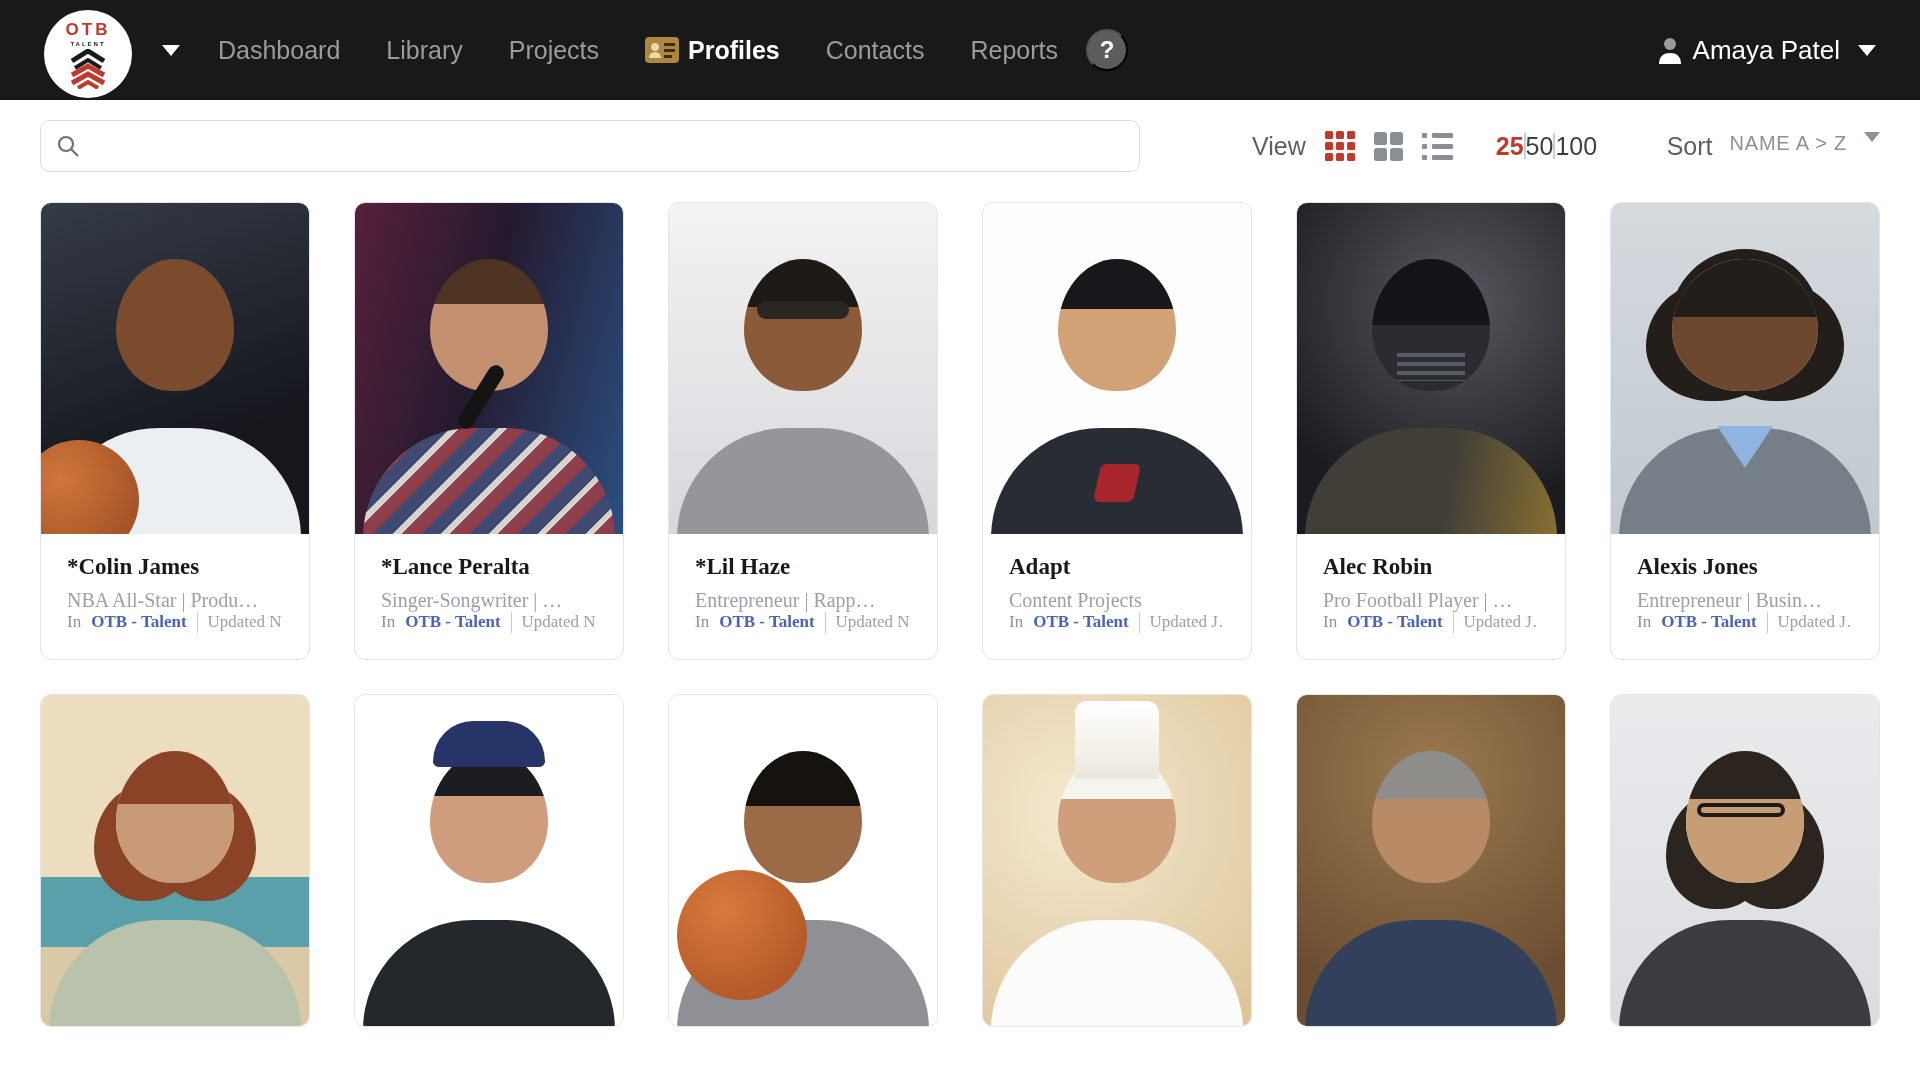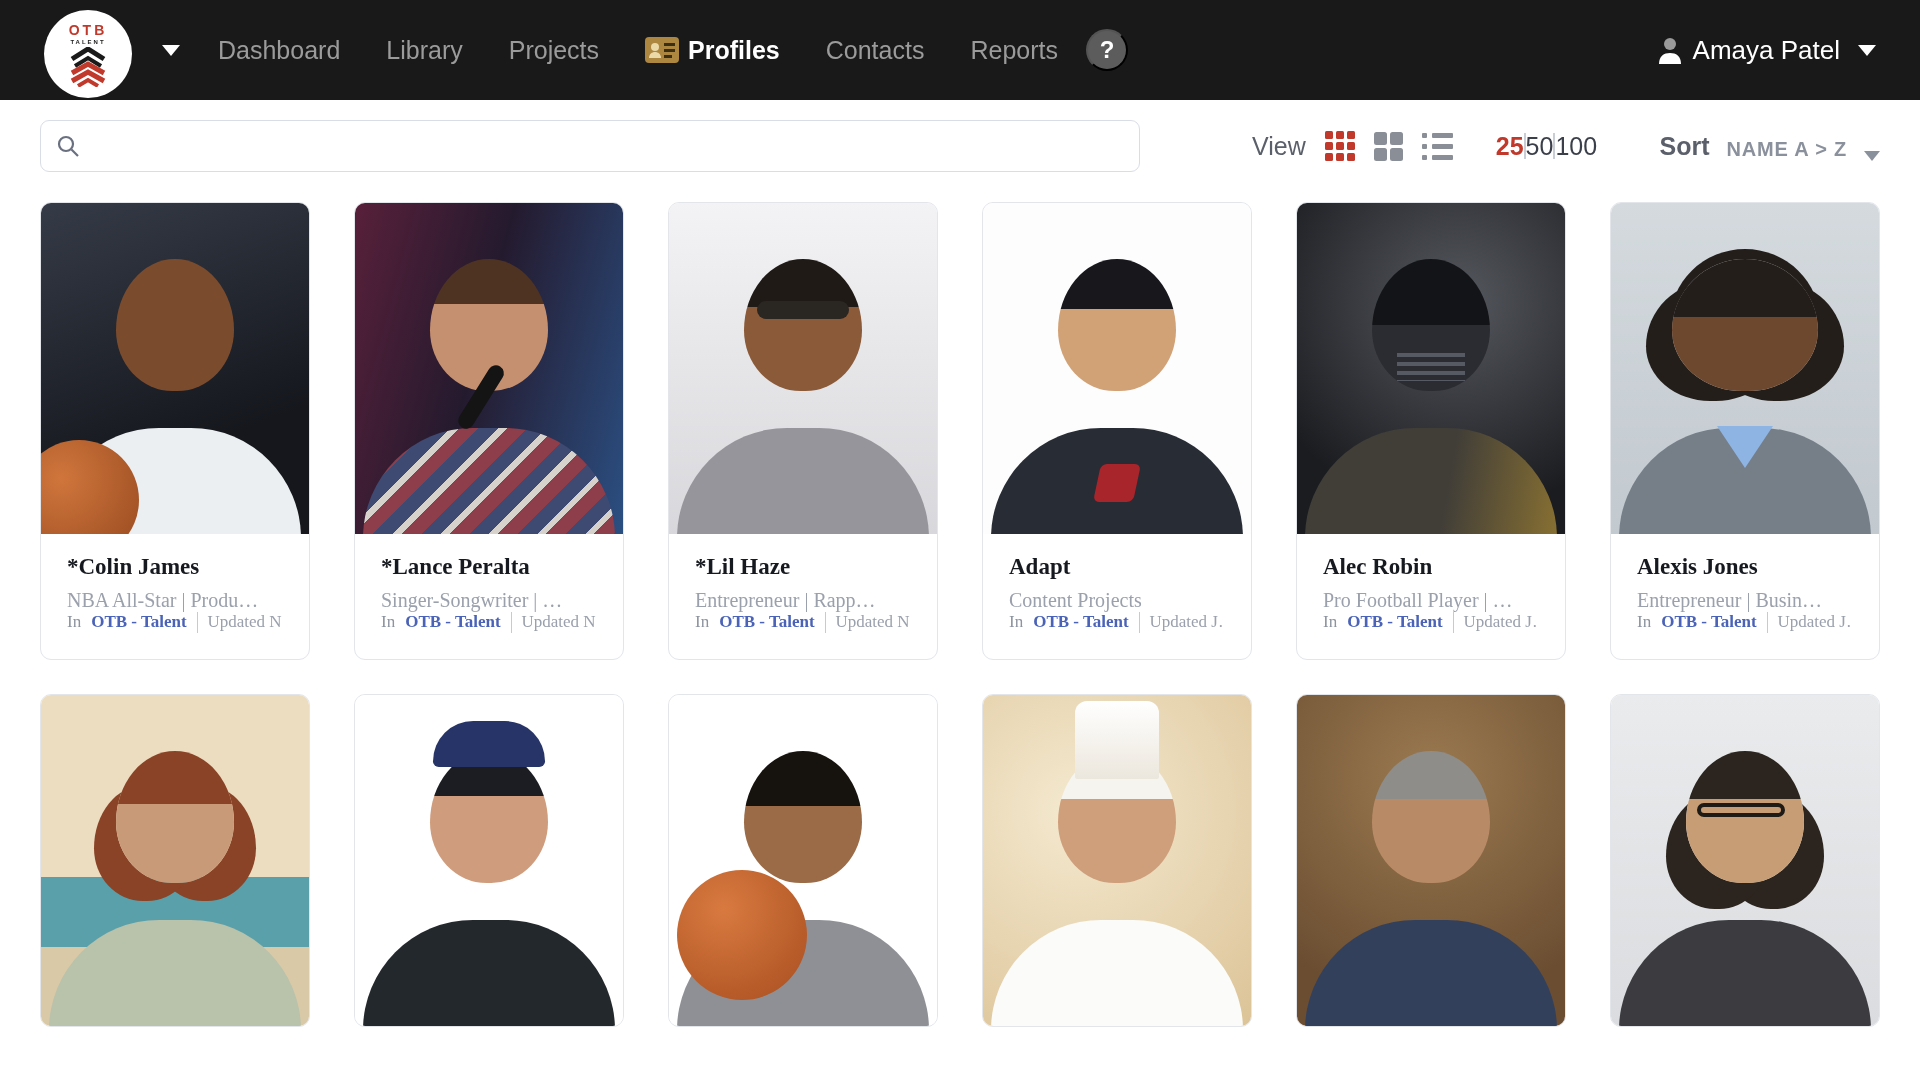--- a/index.html
+++ b/index.html
@@ -4,21 +4,21 @@
 <style>
   * { box-sizing:border-box; margin:0; padding:0; }
   html,body { width:1920px; height:1080px; overflow:hidden; background:#fff;
               font-family:"Liberation Sans", sans-serif; }
 
   
   .navbar { height:100px; background:#191919; display:flex; align-items:center; padding:0 44px; }
   .logo-circle { width:88px; height:88px; min-width:88px; background:#fff; border-radius:50%;
                  display:flex; flex-direction:column; align-items:center; justify-content:center;
                  margin-top:8px; }
-  .logo-otb { color:#c0392b; font-weight:bold; font-size:14px; letter-spacing:3px; }
+  .logo-otb { color:#c0392b; font-weight:bold; font-size:17px; letter-spacing:3px; }
   .logo-talent { color:#1a1a1a; font-size:6px; letter-spacing:2px; margin:1px 0 2px; font-weight:bold; }
   .brand-caret { width:0; height:0; border-left:9px solid transparent; border-right:9px solid transparent;
                  border-top:11px solid #fff; margin-left:30px; }
   .nav-items { display:flex; gap:46px; margin-left:38px; }
   .nav-item { color:#9b9b9b; font-size:25px; cursor:pointer; display:flex; align-items:center; gap:9px; }
   .nav-item.active { color:#ffffff; font-weight:bold; }
   .idcard-icon { display:inline-block; }
   .help-btn { width:42px; height:42px; border-radius:50%; background:#5c5c5c; color:#fff;
               font-size:24px; font-weight:bold; display:flex; align-items:center; justify-content:center;
               margin-left:28px; cursor:pointer; }
@@ -48,21 +48,21 @@
   .icon-grid4 { display:grid; grid-template-columns:repeat(2,13px); grid-auto-rows:13px; gap:3px; cursor:pointer; }
   .icon-grid4 i { background:#898e97; border-radius:2.5px; }
   .icon-list { display:flex; flex-direction:column; gap:6px; cursor:pointer; }
   .icon-list i { display:flex; align-items:center; gap:5px; }
   .icon-list i::before { content:""; width:5px; height:5px; background:#898e97; border-radius:1px; }
   .icon-list i::after { content:""; width:21px; height:5px; background:#898e97; border-radius:1px; }
   .page-sizes { display:flex; align-items:center; margin-left:24px; font-size:25px; }
   .page-size { color:#3a3f4a; cursor:pointer; }
   .page-size.active { color:#c0392b; font-weight:bold; }
   .psep { width:2px; height:26px; background:#c9cdd5; }
-  .sort-group { margin-left:auto; display:flex; align-items:flex-end; gap:17px; cursor:pointer;font-weight:bold; }
+  .sort-group { margin-left:auto; display:flex; align-items:flex-start; gap:17px; cursor:pointer; }
   .sort-value { font-size:20px; color:#8b919c; letter-spacing:.8px; }
   .sort-caret { width:0; height:0; border-left:8px solid transparent; border-right:8px solid transparent;
                 border-top:10px solid #8b919c; }
 
   
   .grid { margin-top:30px; display:grid; grid-template-columns:repeat(6,1fr);
           column-gap:44px; row-gap:34px; }
   .card { border:1px solid #e2e5ea; border-radius:11px; background:#fff; overflow:hidden; cursor:pointer; }
   .card-body { padding:20px 26px 26px;font-family:Liberation Serif, serif; }
   .name { font-size:23px; font-weight:bold; color:#16191f; white-space:nowrap; overflow:hidden; }

